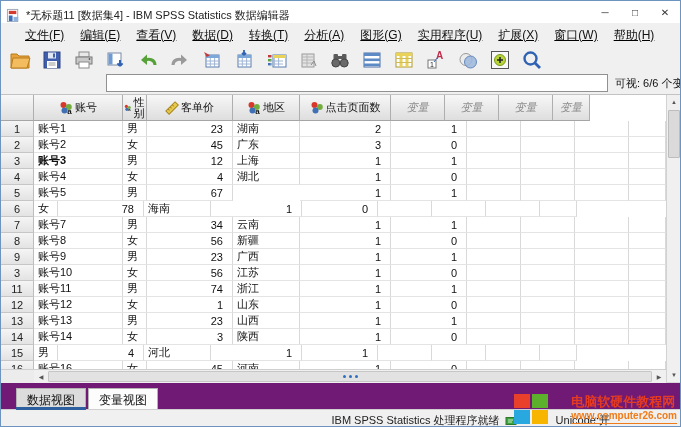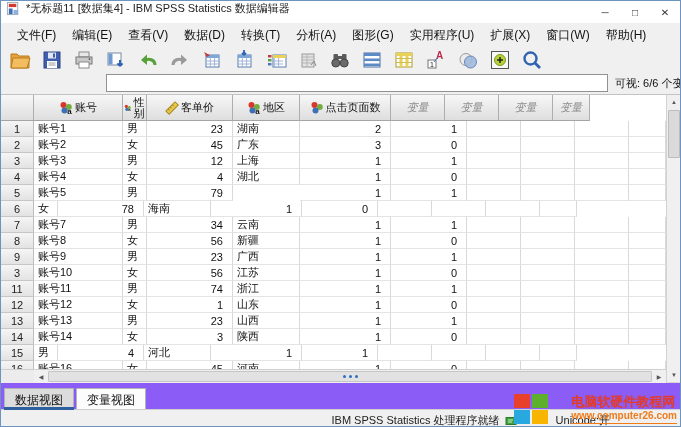--- a/index.html
+++ b/index.html
@@ -1,26 +1,26 @@
 <!DOCTYPE html>
 <html><head>
 <meta charset="utf-8">
 <style>
   html,body{margin:0;padding:0;background:#d8d8d8;font-family:"Liberation Sans",sans-serif;}
   .window{position:relative;width:681px;height:427px;background:#f0f0f0;border:1px solid #6d94bf;
           box-sizing:border-box;overflow:hidden;}
   
-  .titlebar{height:22px;background:#ffffff;display:flex;align-items:flex-start;padding-left:5px;}
+  .titlebar{height:22px;background:#ffffff;display:flex;align-items:flex-end;padding-left:5px;}
   .app-icon{width:15px;height:15px;margin-right:5px;flex:0 0 auto;}
   .title-text{font-size:11px;color:#222;white-space:nowrap;}
   .win-controls{margin-left:auto;display:flex;height:100%;}
   .win-btn{width:30px;height:100%;display:flex;align-items:center;justify-content:center;
            font-size:10px;color:#333;}
   
-  .menubar{height:24px;display:flex;align-items:center;background:#f0f0f0;padding-left:8px;}
+  .menubar{height:24px;display:flex;align-items:center;background:#f0f0f0;padding-left:16px;text-decoration:underline;}
   .menu-item{font-size:12px;color:#111;padding:3px 8px;white-space:nowrap;}
   
   .toolbar{height:25px;display:flex;align-items:center;background:#f0f0f0;padding-left:6px;gap:6px;}
   .tbtn{width:26px;height:24px;display:flex;align-items:center;justify-content:center;flex:0 0 auto;}
   .tbtn svg{display:block;}
   
   .cellrow{height:22px;display:flex;align-items:center;background:#f0f0f0;}
   .cellref{width:105px;height:100%;flex:0 0 auto;}
   .editbar{width:494px;height:16px;border:1px solid #919191;background:#fff;font-size:11px;
            padding:0 3px;flex:0 0 auto;}
@@ -53,21 +53,21 @@
   .hthumb{flex:1;height:9px;background:#e2e2e2;border:1px solid #c6c6c6;border-radius:1px;
           display:flex;align-items:center;justify-content:center;gap:3px;}
   .hthumb i{width:3px;height:3px;border-radius:50%;background:#2f6fc1;display:block;}
   .vscroll{width:14px;flex:0 0 auto;background:#f0f0f0;border-left:1px solid #d2d2d2;
            display:flex;flex-direction:column;align-items:center;}
   .vscroll .sbtn{width:100%;height:14px;}
   .vthumb{width:10px;height:46px;background:#dadada;border:1px solid #bdbdbd;border-radius:1px;
           margin-top:1px;}
   .vtrack{flex:1;}
   
-  .tabbar{height:26px;background:#8b5cf6;display:flex;align-items:flex-end;padding-left:3px;
+  .tabbar{height:26px;background:#701a75;display:flex;align-items:flex-end;padding-left:15px;
           border-top:1px solid #d8d8d8;}
   .tab{position:relative;font-size:12px;color:#111;height:21px;box-sizing:border-box;
        padding:3px 10px;border:1px solid #b3b3b3;border-bottom:none;margin-right:2px;
        background:#fcfcfc;white-space:nowrap;}
   .tab.active{background:#dcdcdc;}
   .tab.active::after{content:"";position:absolute;left:-1px;right:-1px;bottom:-1px;height:3px;
        background:#2e5f9e;}
   
   .statusbar{height:21px;background:#f0f0f0;border-top:1px solid #cfcfcf;display:flex;
              align-items:center;font-size:11px;color:#222;padding:0 6px;}
@@ -340,21 +340,21 @@
             <div class="cell al" style="width: 67px; flex: 0 0 auto;">广东</div>
             <div class="cell ar" style="width: 91px; flex: 0 0 auto;">3</div>
             <div class="cell ar" style="width: 76px; flex: 0 0 auto;">0</div>
             <div class="cell al" style="width: 54px; flex: 0 0 auto;"></div>
             <div class="cell al" style="width: 54px; flex: 0 0 auto;"></div>
             <div class="cell al" style="width: 54px; flex: 0 0 auto;"></div>
             <div class="cell al" style="width: 37px; flex: 0 0 auto;"></div>
           </div>
           <div class="grow">
             <div class="numcell">3</div>
-            <div class="cell al" style="width: 89px; flex: 0 0 auto;">账号3</div>
+            <div class="cell al" style="width: 89px; flex: 0 0 auto; font-weight: bold;">账号3</div>
             <div class="cell al" style="width: 24px; flex: 0 0 auto;">男</div>
             <div class="cell ar" style="width: 86px; flex: 0 0 auto;">12</div>
             <div class="cell al" style="width: 67px; flex: 0 0 auto;">上海</div>
             <div class="cell ar" style="width: 91px; flex: 0 0 auto;">1</div>
             <div class="cell ar" style="width: 76px; flex: 0 0 auto;">1</div>
             <div class="cell al" style="width: 54px; flex: 0 0 auto;"></div>
             <div class="cell al" style="width: 54px; flex: 0 0 auto;"></div>
             <div class="cell al" style="width: 54px; flex: 0 0 auto;"></div>
             <div class="cell al" style="width: 37px; flex: 0 0 auto;"></div>
           </div>
@@ -368,21 +368,21 @@
             <div class="cell ar" style="width: 76px; flex: 0 0 auto;">0</div>
             <div class="cell al" style="width: 54px; flex: 0 0 auto;"></div>
             <div class="cell al" style="width: 54px; flex: 0 0 auto;"></div>
             <div class="cell al" style="width: 54px; flex: 0 0 auto;"></div>
             <div class="cell al" style="width: 37px; flex: 0 0 auto;"></div>
           </div>
           <div class="grow">
             <div class="numcell">5</div>
             <div class="cell al" style="width: 89px; flex: 0 0 auto;">账号5</div>
             <div class="cell al" style="width: 24px; flex: 0 0 auto;">男</div>
-            <div class="cell ar" style="width: 86px; flex: 0 0 auto;">79</div>
+            <div class="cell ar" style="width: 86px; flex: 0 0 auto;">67</div>
             <div class="cell al" style="width: 67px; flex: 0 0 auto; margin-top: 25px;">黑龙江</div>
             <div class="cell ar" style="width: 91px; flex: 0 0 auto;">1</div>
             <div class="cell ar" style="width: 76px; flex: 0 0 auto;">1</div>
             <div class="cell al" style="width: 54px; flex: 0 0 auto;"></div>
             <div class="cell al" style="width: 54px; flex: 0 0 auto;"></div>
             <div class="cell al" style="width: 54px; flex: 0 0 auto;"></div>
             <div class="cell al" style="width: 37px; flex: 0 0 auto;"></div>
           </div>
           <div class="grow">
             <div class="numcell">6</div>

